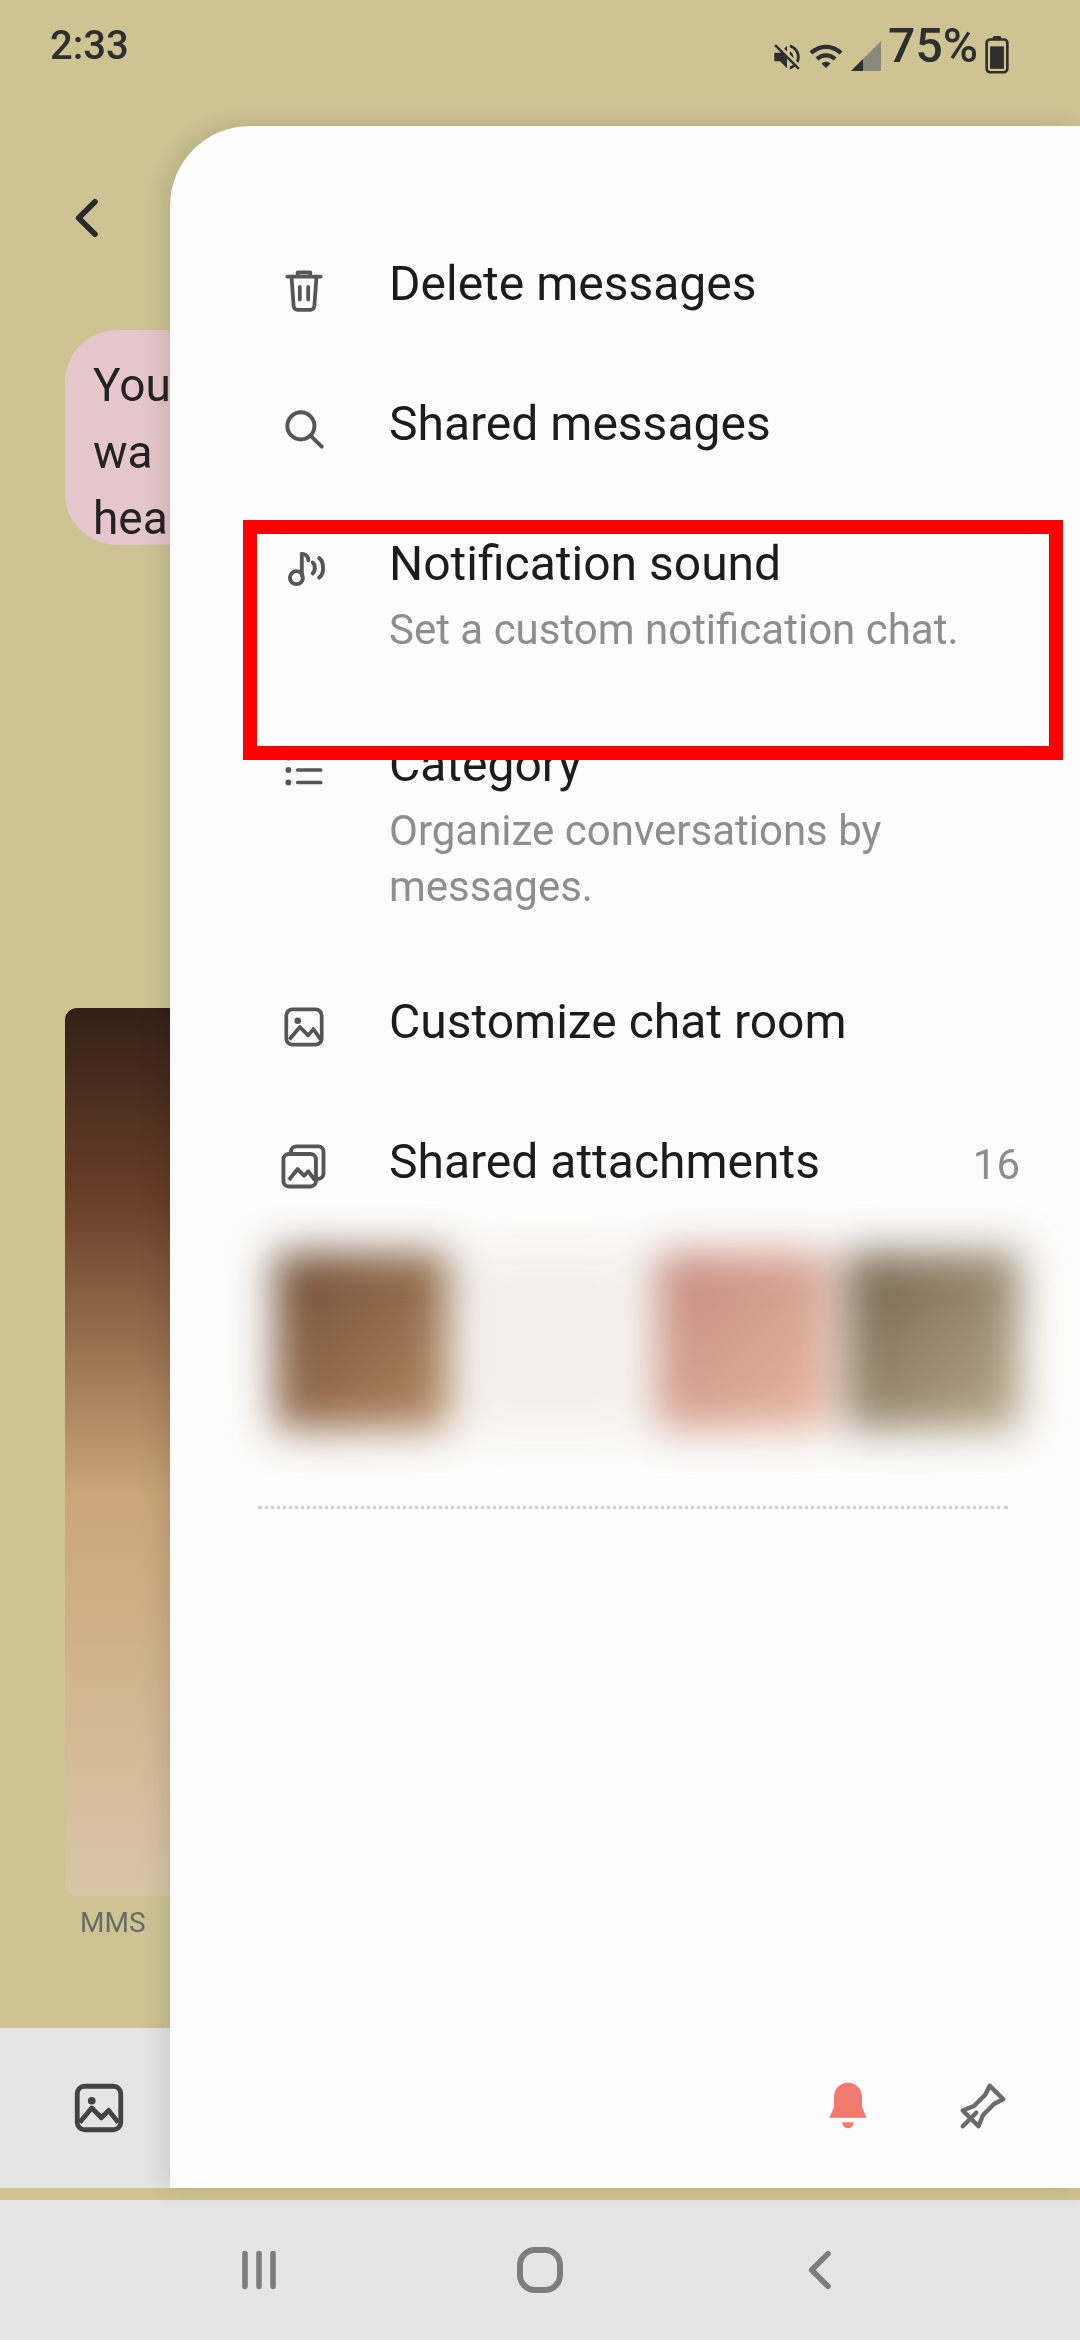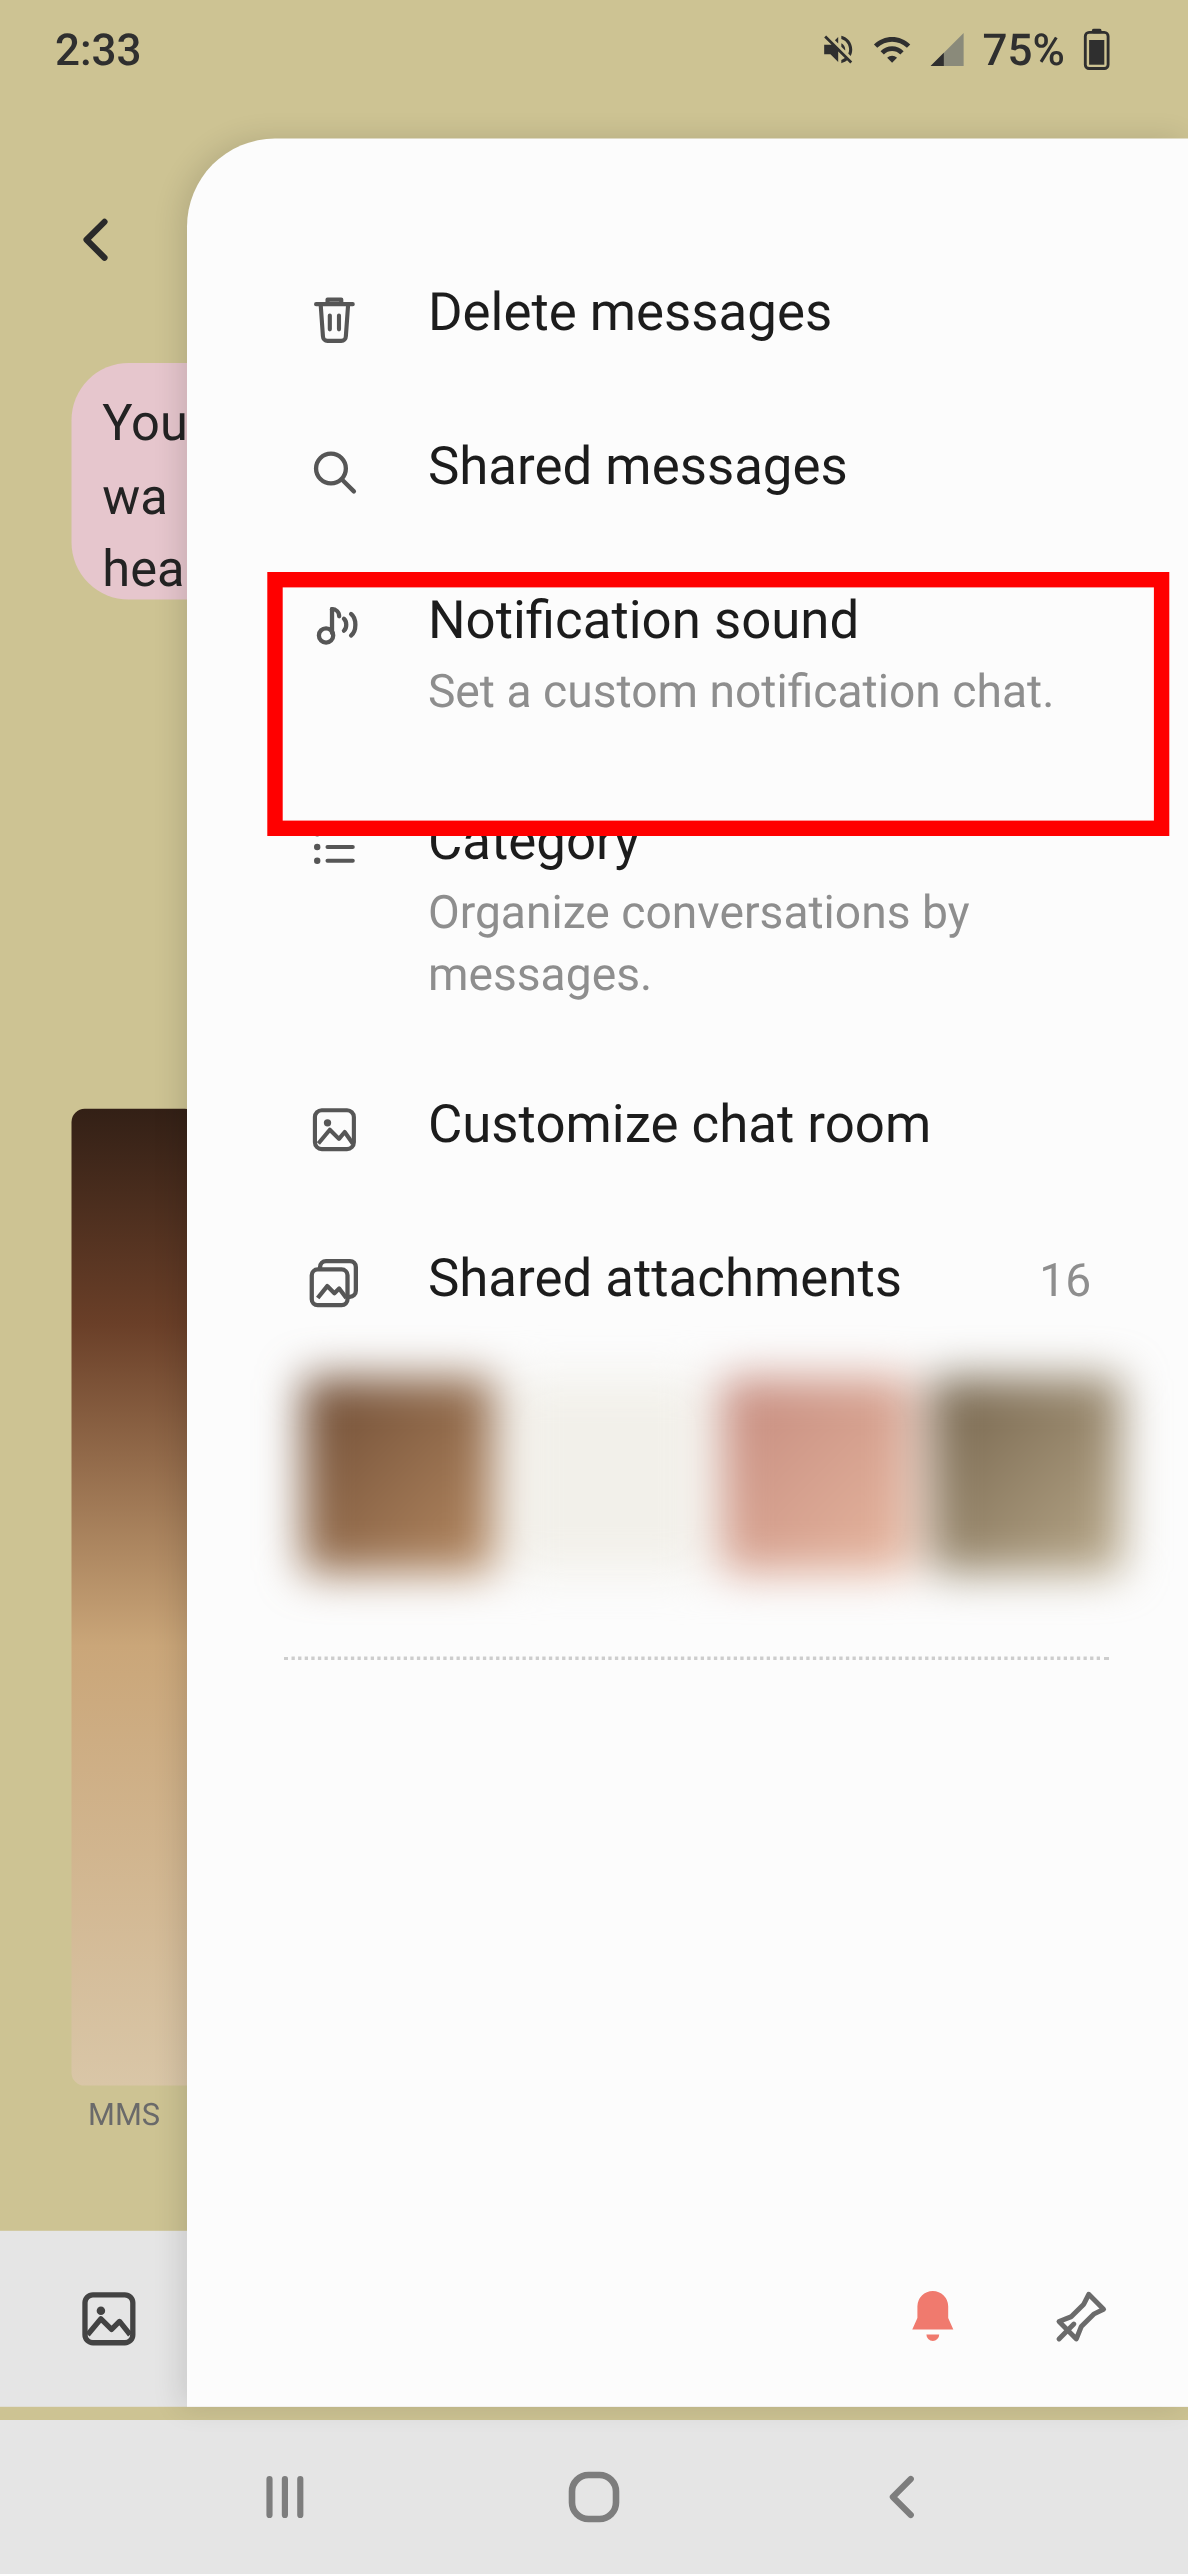--- a/index.html
+++ b/index.html
@@ -22,23 +22,23 @@
       display: flex;
       align-items: center;
       justify-content: space-between;
       padding: 0 50px;
       color: #2f2f2f;
       font-size: 40px;
       font-weight: 500;
     }
     .status-right {
       display: flex;
-      align-items: center;
-      gap: 14px;
-      font-size: 40px;
+      align-items: flex-end;
+      gap: 4px;
+      font-size: 48px;
     }
     .back-row {
       position: absolute;
       top: 190px;
       left: 60px;
     }
     .bubble-bg {
       position: absolute;
       top: 330px;
       left: 65px;
@@ -97,21 +97,21 @@
       right: 0;
       bottom: 152px;
       background: #fcfcfc;
       border-top-left-radius: 80px;
       box-shadow: -6px 0 26px rgba(0,0,0,0.12);
       padding-top: 90px;
     }
     .menu-item {
       display: flex;
       align-items: flex-start;
-      padding: 38px 76px 38px 105px;
+      padding: 38px 48px 38px 105px;
       gap: 56px;
       position: relative;
       justify-content: flex-end;
     }
     .menu-icon {
       width: 58px;
       height: 58px;
       flex-shrink: 0;
       display: flex;
       align-items: center;

